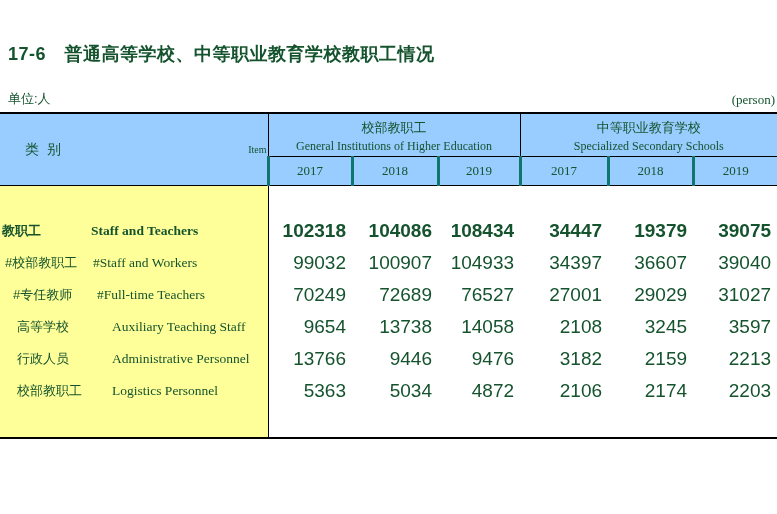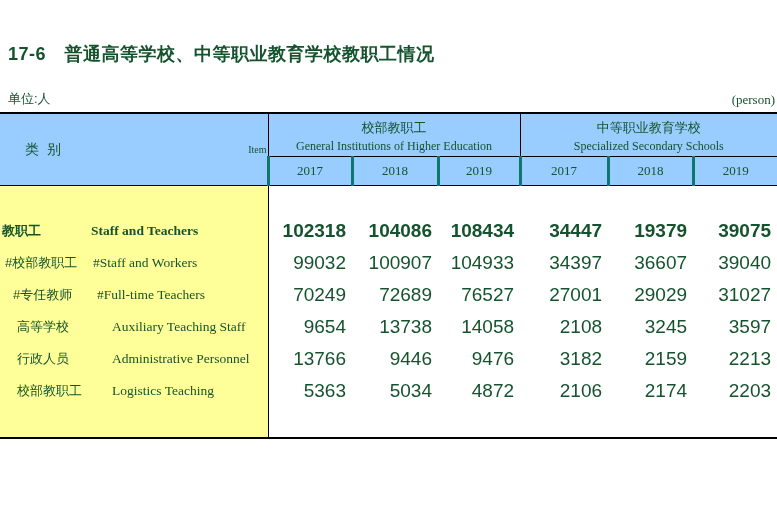--- a/index.html
+++ b/index.html
@@ -236,21 +236,21 @@
         <td class="num">9476</td>
         <td class="num">3182</td>
         <td class="num">2159</td>
         <td class="num">2213</td>
       </tr>
 
       <tr class="body-row lv3">
         <td class="label-cell">
           <div class="label-inner">
             <span class="label-zh">校部教职工</span>
-            <span class="label-en">Logistics Teaching</span>
+            <span class="label-en">Logistics Personnel</span>
           </div>
         </td>
         <td class="num">5363</td>
         <td class="num">5034</td>
         <td class="num">4872</td>
         <td class="num">2106</td>
         <td class="num">2174</td>
         <td class="num">2203</td>
       </tr>
 

